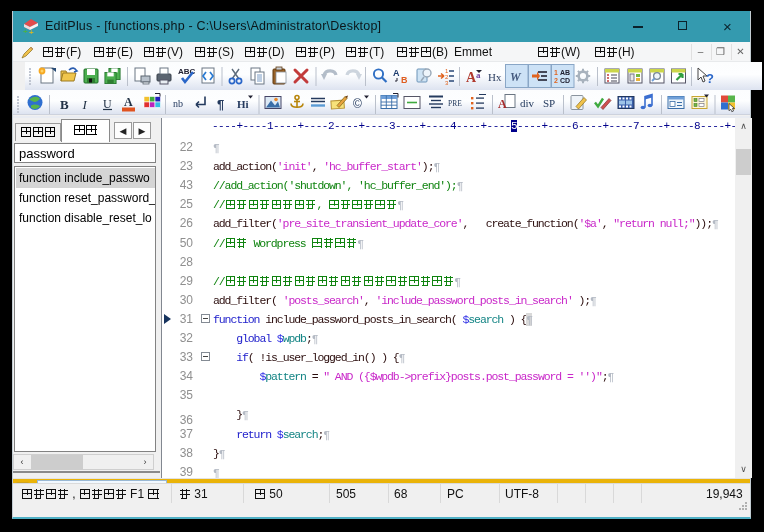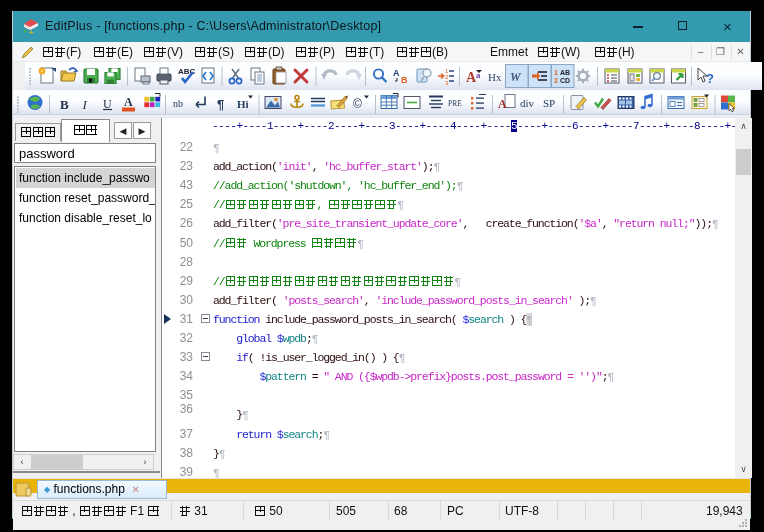--- a/index.html
+++ b/index.html
@@ -48,21 +48,21 @@
 .cl{position:absolute;white-space:pre;font-family:"Liberation Mono",monospace;font-size:11.5px;letter-spacing:-1.1px;color:#2b0d0d;height:19px;line-height:19px}
 .ln{position:absolute;width:31px;text-align:right;font-size:12px;color:#8f8f8f;height:19px;line-height:19px}
 .s{color:#c928c9}.g{color:#108410}.b{color:#2222cc}.v{color:#138484}.d{color:#2a2ae6}.p{color:#b4bac4}
 .fold{position:absolute;width:9px;height:9px;border:1px solid #848b94;background:#fff}
 .fold::after{content:"";position:absolute;left:1px;top:3px;width:5px;height:1px;background:#444}
 #vscr{position:absolute;right:0;top:0;width:17px;height:360px;background:#f0f0f0}
 
 #tabbar{left:0;top:467px;width:100%;height:15px;background:#eab308;border-top:1px solid #e3e3e3}
 #dtab{position:absolute;left:24px;top:1px;width:130px;height:19px;background:linear-gradient(#f3f9ff,#d9ecfd);border:1px solid #9ab8d4;font-size:12px;color:#000;line-height:17px}
 
-#status{left:0;top:489px;width:100%;height:30px;background:#f0f0f0;border-top:1px solid #dadada;font-size:12px;color:#111}
+#status{left:0;top:472px;width:100%;height:30px;background:#f0f0f0;border-top:1px solid #dadada;font-size:12px;color:#111}
 .sf{position:absolute;top:0;height:19px;border-left:1px solid #d9d9d9}
 #status > span{position:absolute;top:3px}
 </style></head><body>
 <div id="win">
  <div class="abs" id="title">
   <svg class="abs" style="left:9px;top:6px" width="18" height="18" viewBox="0 0 18 18">
    <polygon points="2,7 9,2 16,6 8,10" fill="#e24c4c"></polygon>
    <polygon points="2,7 8,10 8,13 2,10" fill="#f5d9d9"></polygon>
    <polygon points="8,10 16,6 16,9 8,13" fill="#fdf0f0"></polygon>
    <text x="1" y="17" font-size="8" fill="#49b04c" font-weight="bold">+</text>
@@ -79,21 +79,21 @@
  </div>
  <div class="abs" id="menu">
       <span class="mi" style="left: 29px;"><span class="k"></span><span class="k2"></span>(F)</span>
       <span class="mi" style="left: 80px;"><span class="k"></span><span class="k2"></span>(E)</span>
       <span class="mi" style="left: 130px;"><span class="k"></span><span class="k2"></span>(V)</span>
       <span class="mi" style="left: 181px;"><span class="k"></span><span class="k2"></span>(S)</span>
       <span class="mi" style="left: 231px;"><span class="k"></span><span class="k2"></span>(D)</span>
       <span class="mi" style="left: 282px;"><span class="k"></span><span class="k2"></span>(P)</span>
       <span class="mi" style="left: 332px;"><span class="k"></span><span class="k2"></span>(T)</span>
       <span class="mi" style="left: 383px;"><span class="k"></span><span class="k2"></span><span class="k"></span>(B)</span>
-      <span class="mi" style="left: 441px; margin-left: 36px;">Emmet</span>
+      <span class="mi" style="left: 441px;">Emmet</span>
       <span class="mi" style="left: 524px;"><span class="k"></span><span class="k2"></span>(W)</span>
       <span class="mi" style="left: 581px;"><span class="k"></span><span class="k2"></span>(H)</span>
       <svg class="abs" style="left:7px;top:3px" width="15" height="15" viewBox="0 0 15 15">
         <path d="M2 13 L4 9 L11 2 L13 4 L6 11 Z" fill="#f0c24b" stroke="#8a6d1d" stroke-width=".7"></path>
         <path d="M11 2 L13 4 L12 5 L10 3 Z" fill="#c96"></path>
       </svg>
       <div class="mdibtn" style="right:41px">–</div>
       <div class="mdibtn" style="right:21px">❐</div>
       <div class="mdibtn" style="right:1px">✕</div>
     </div>
@@ -530,21 +530,21 @@
         <div class="cl" style="left:51px;top:172.8px">add_filter( <span class="s">'posts_search'</span>, <span class="s">'include_password_posts_in_search'</span> );<span class="p">¶</span></div>
         <div class="ln" style="left:0;top:191.9px">31</div>
         <div class="cl" style="left:51px;top:191.9px"><span class="b">function</span> include_password_posts_in_search( <span class="d">$</span><span class="v">search</span> ) {<span class="p" style="background:#d9d9d9">¶</span></div>
         <div class="ln" style="left:0;top:211.0px">32</div>
         <div class="cl" style="left:51px;top:211.0px">    <span class="b">global</span> <span class="d">$</span><span class="v">wpdb</span>;<span class="p">¶</span></div>
         <div class="ln" style="left:0;top:230.1px">33</div>
         <div class="cl" style="left:51px;top:230.1px">    <span class="b">if</span>( !is_user_logged_in() ) {<span class="p">¶</span></div>
         <div class="ln" style="left:0;top:249.2px">34</div>
         <div class="cl" style="left:51px;top:249.2px">        <span class="d">$</span><span class="v">pattern</span> = <span class="s">" AND ({$wpdb-&gt;prefix}posts.post_password = '')"</span>;<span class="p">¶</span></div>
         <div class="ln" style="left:0;top:268.3px">35</div>
-        <div class="ln" style="left:0;top:282px">36</div>
+        <div class="ln" style="left:0;top:293px">36</div>
         <div class="cl" style="left:51px;top:287.4px">    }<span class="p">¶</span></div>
         <div class="ln" style="left:0;top:306.5px">37</div>
         <div class="cl" style="left:51px;top:306.5px">    <span class="b">return</span> <span class="d">$</span><span class="v">search</span>;<span class="p">¶</span></div>
         <div class="ln" style="left:0;top:325.6px">38</div>
         <div class="cl" style="left:51px;top:325.6px">}<span class="p">¶</span></div>
         <div class="ln" style="left:0;top:344.7px">39</div>
         <div class="cl" style="left:51px;top:344.7px"><span class="p">¶</span></div>
         <div class="fold" style="left:39px;top:195.9px"></div>
         <div class="fold" style="left:39px;top:234.10000000000002px"></div>
         <div style="position:absolute;left:2px;top:195.9px;width:0;height:0;border-left:7px solid #16335e;border-top:5px solid transparent;border-bottom:5px solid transparent"></div>

